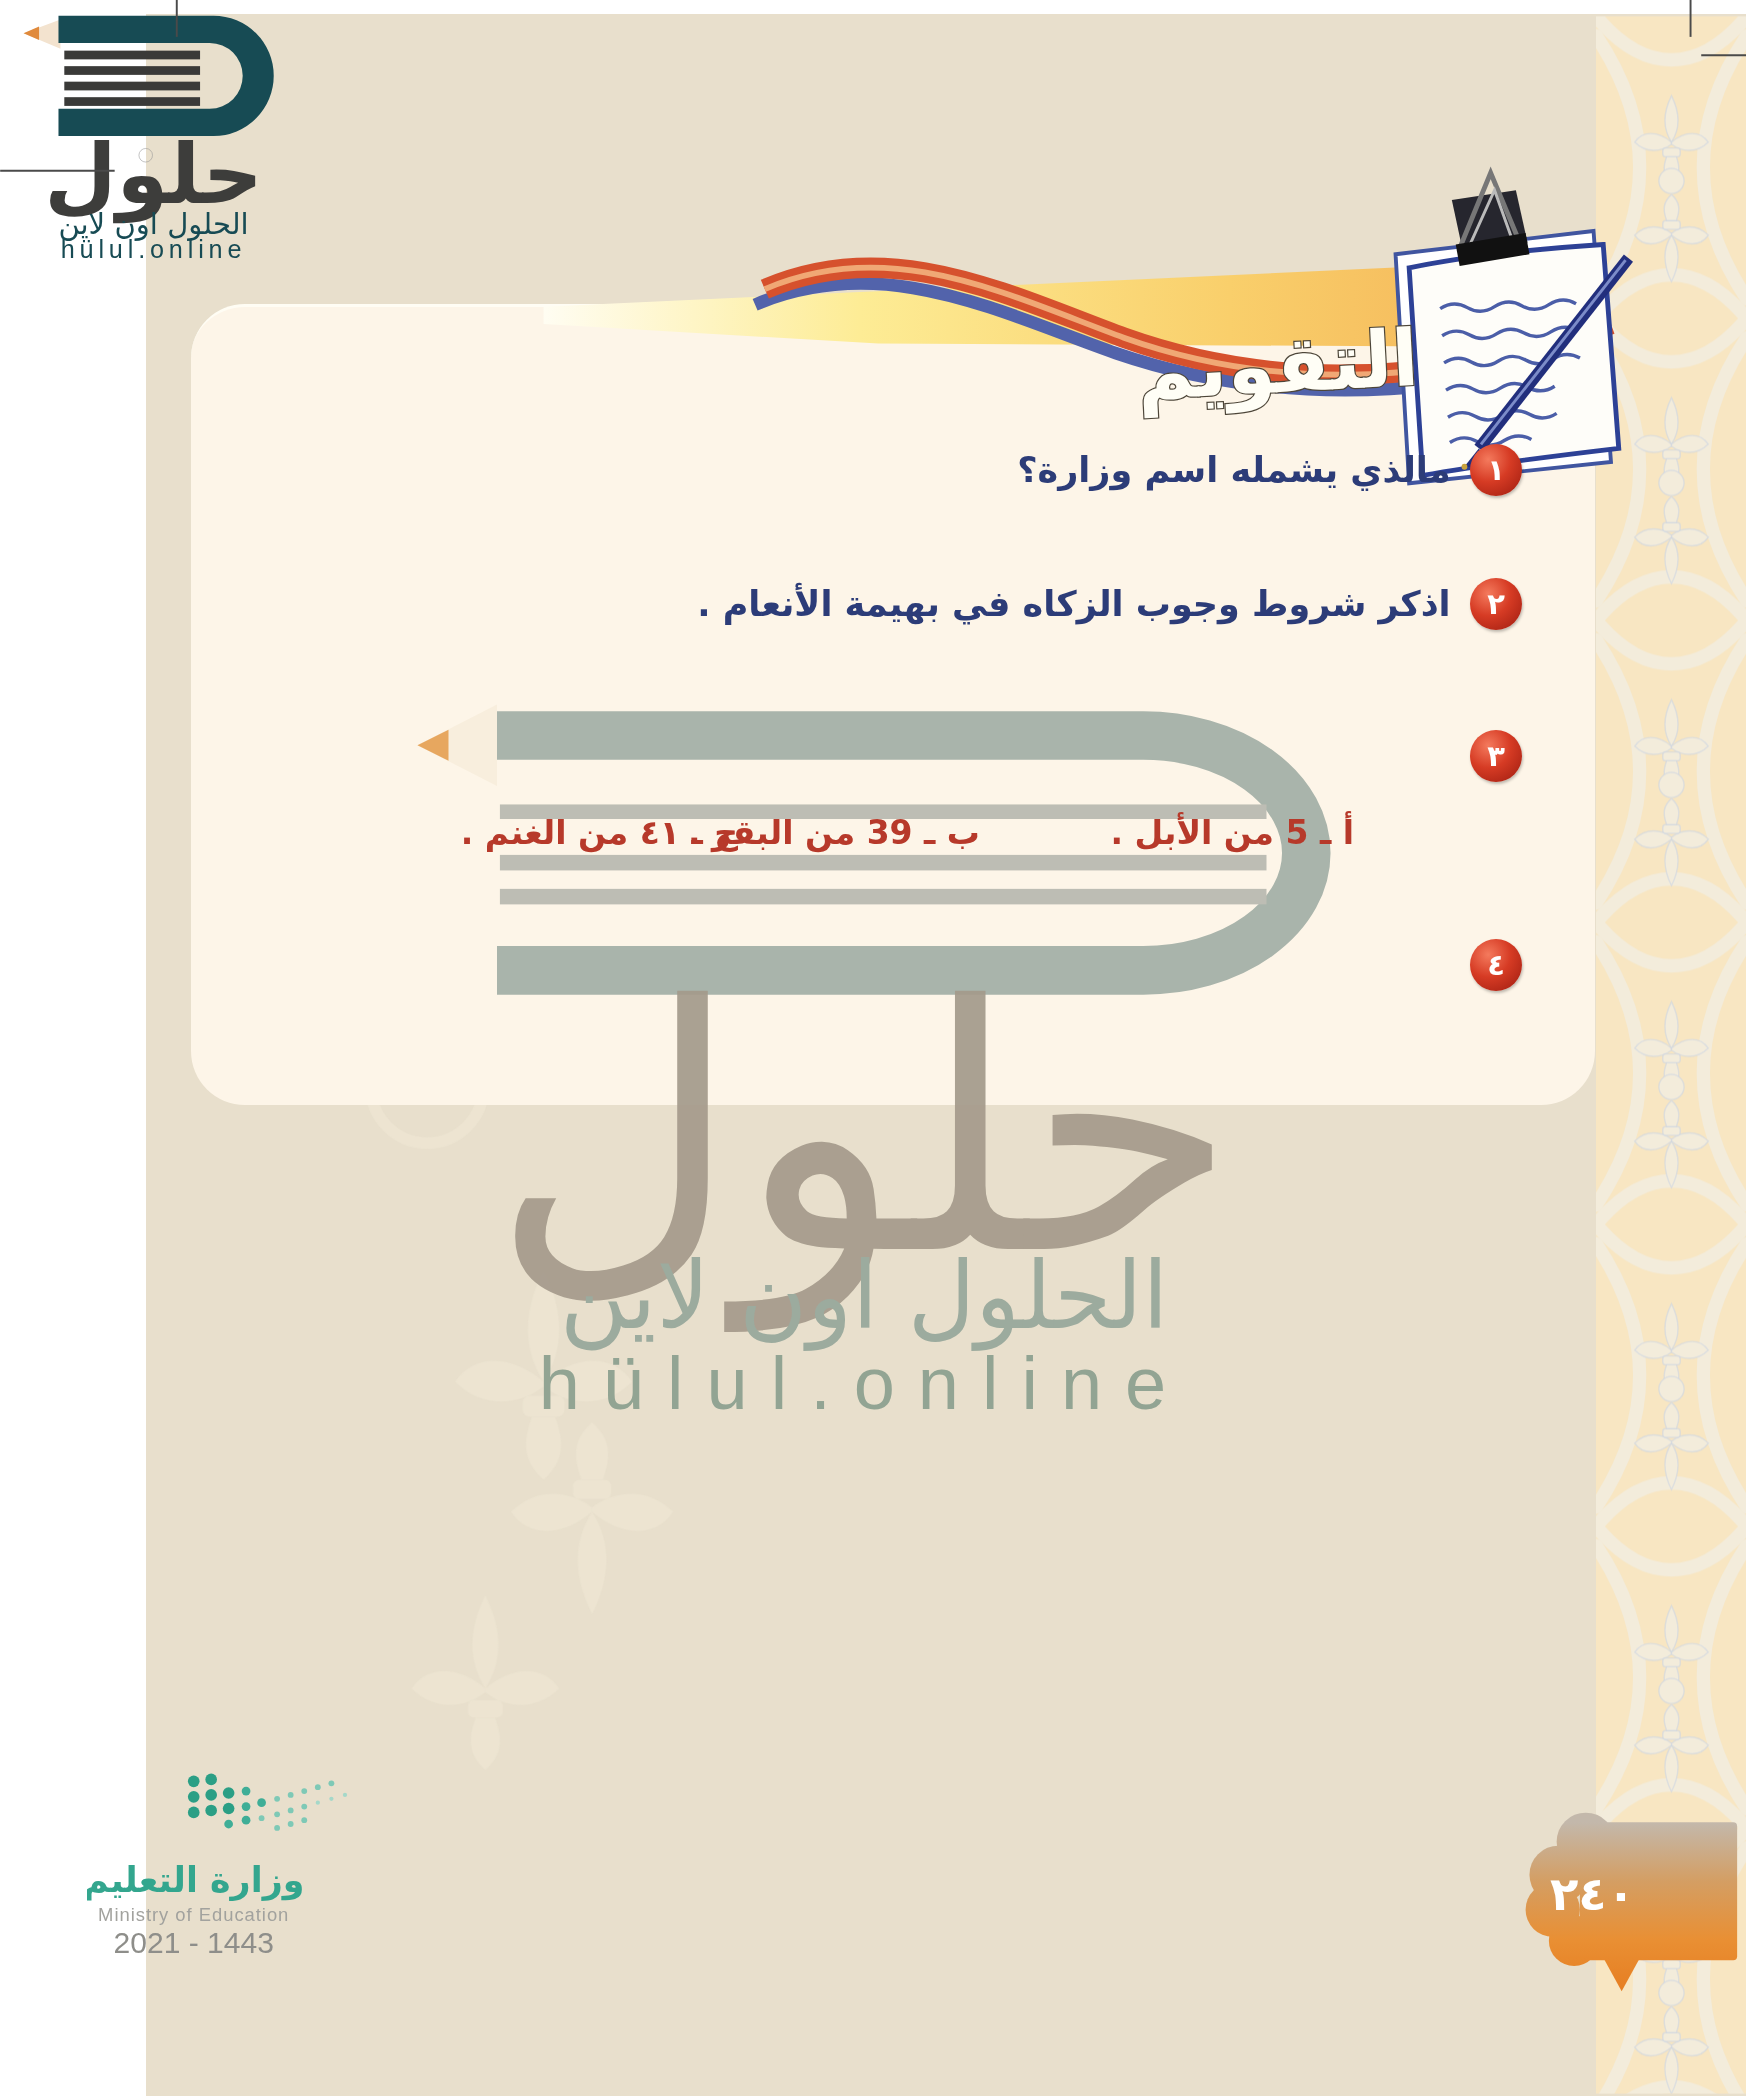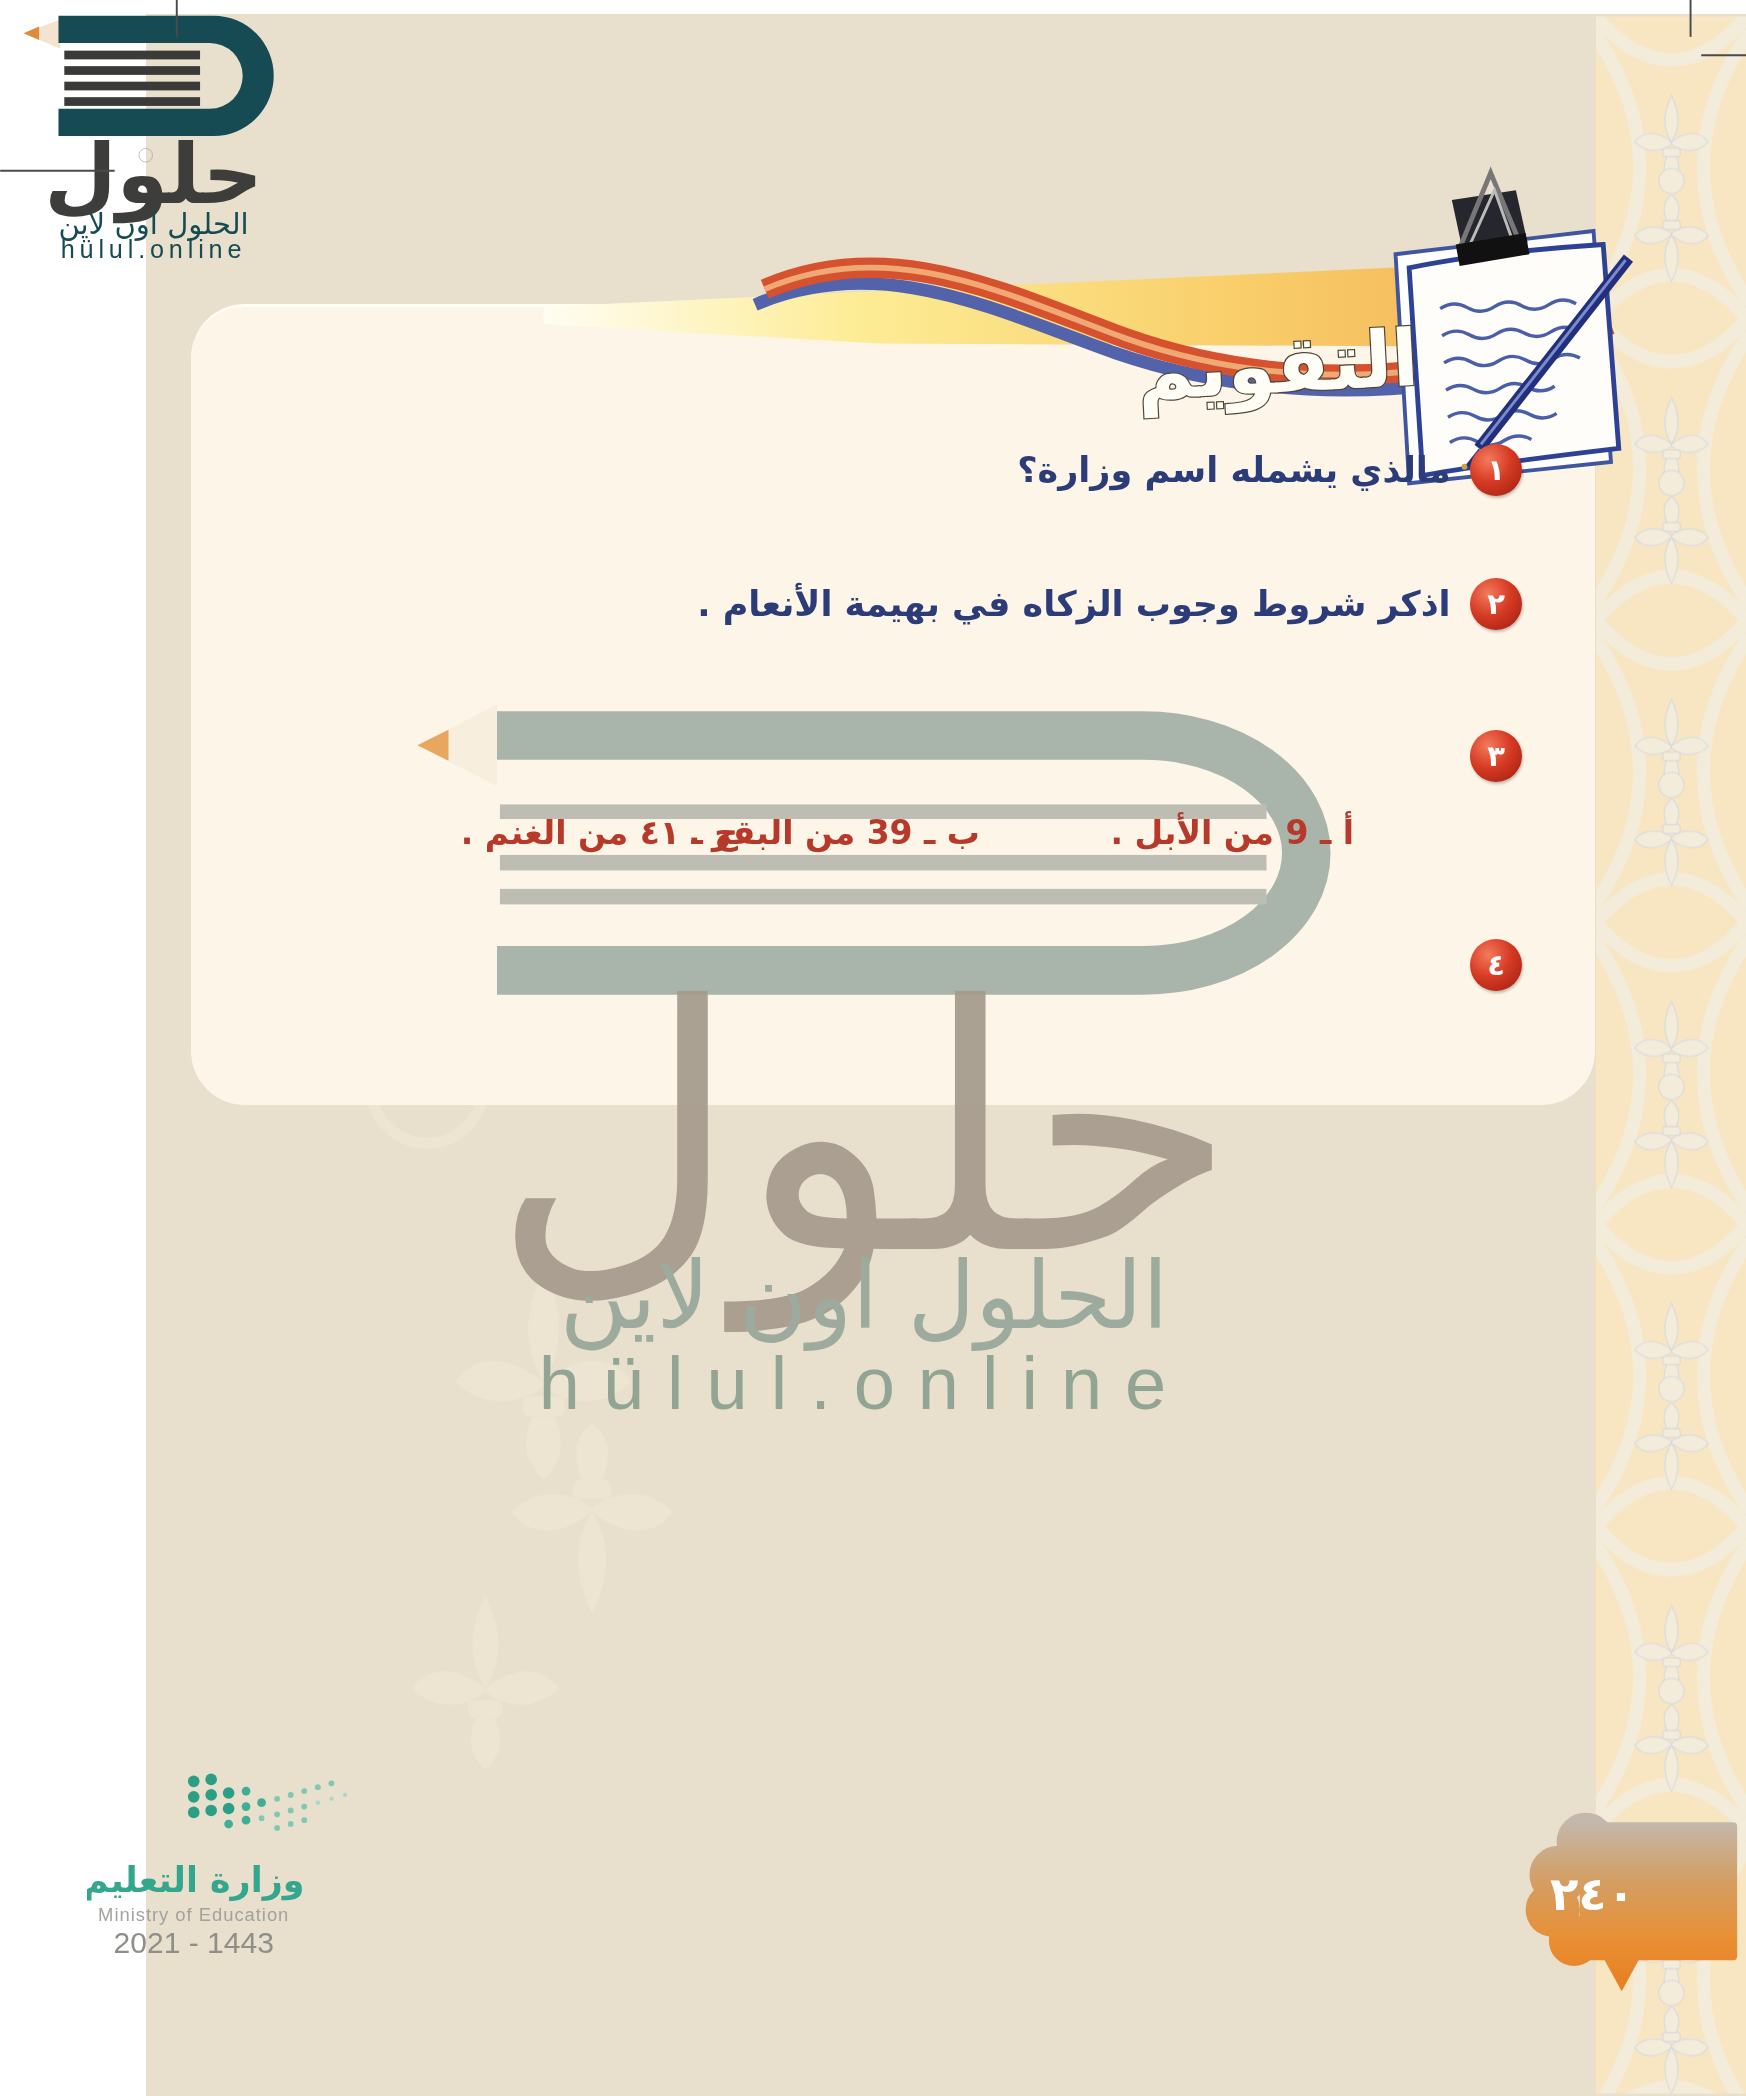--- a/index.html
+++ b/index.html
@@ -153,21 +153,21 @@
   </div>
   <div class="q-text">اذكر شروط وجوب الزكاه في بهيمة الأنعام .</div>
 </div>
 
 <div class="q-row" style="top:730px">
   <div class="q-badge">
     <span>٣</span>
   </div>
 </div>
 
-<span class="sub-item" style="right:393px">أ ـ 9 من الأبل .</span>
+<span class="sub-item" style="right:393px">أ ـ 5 من الأبل .</span>
 <span class="sub-item" style="right:767px">ب ـ 39 من البقر .</span>
 <span class="sub-item" style="right:1009px">ج ـ ٤١ من الغنم .</span>
 
 <div class="q-row" style="top:939px">
   <div class="q-badge">
     <span>٤</span>
   </div>
 </div>
 
 <svg class="abs top-logo" width="320" height="262" viewBox="0 0 330 270">

